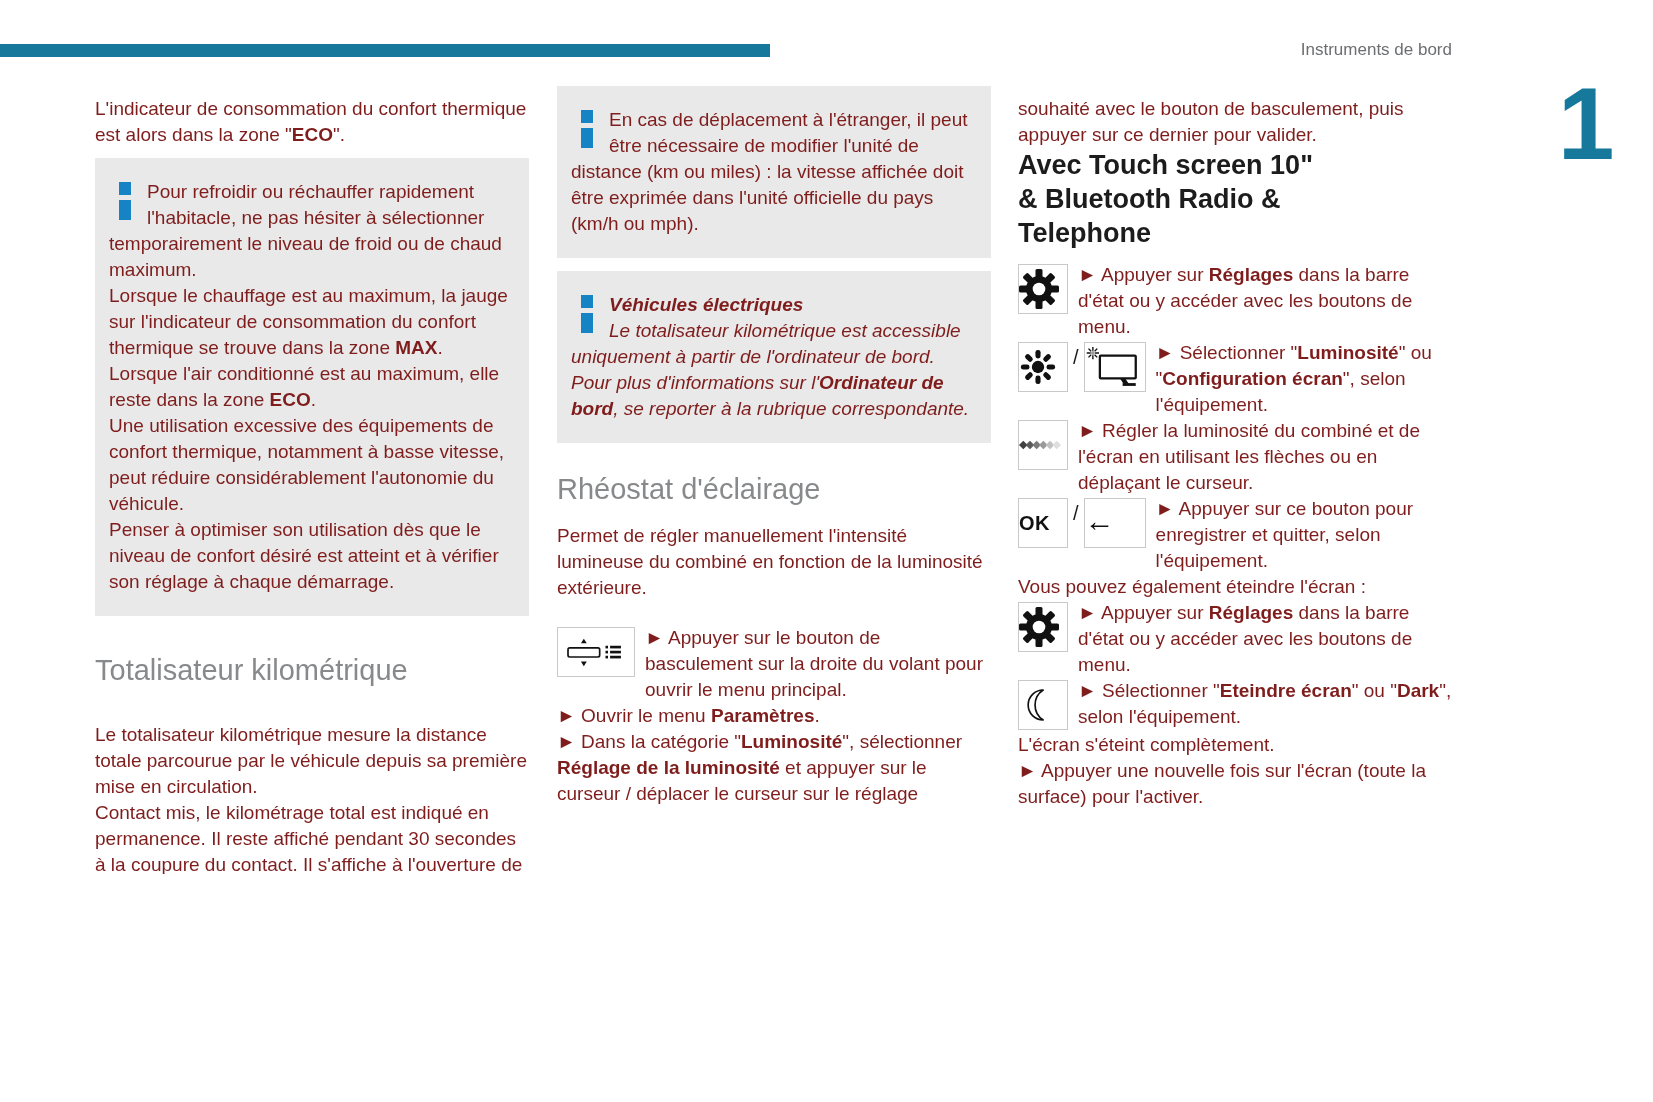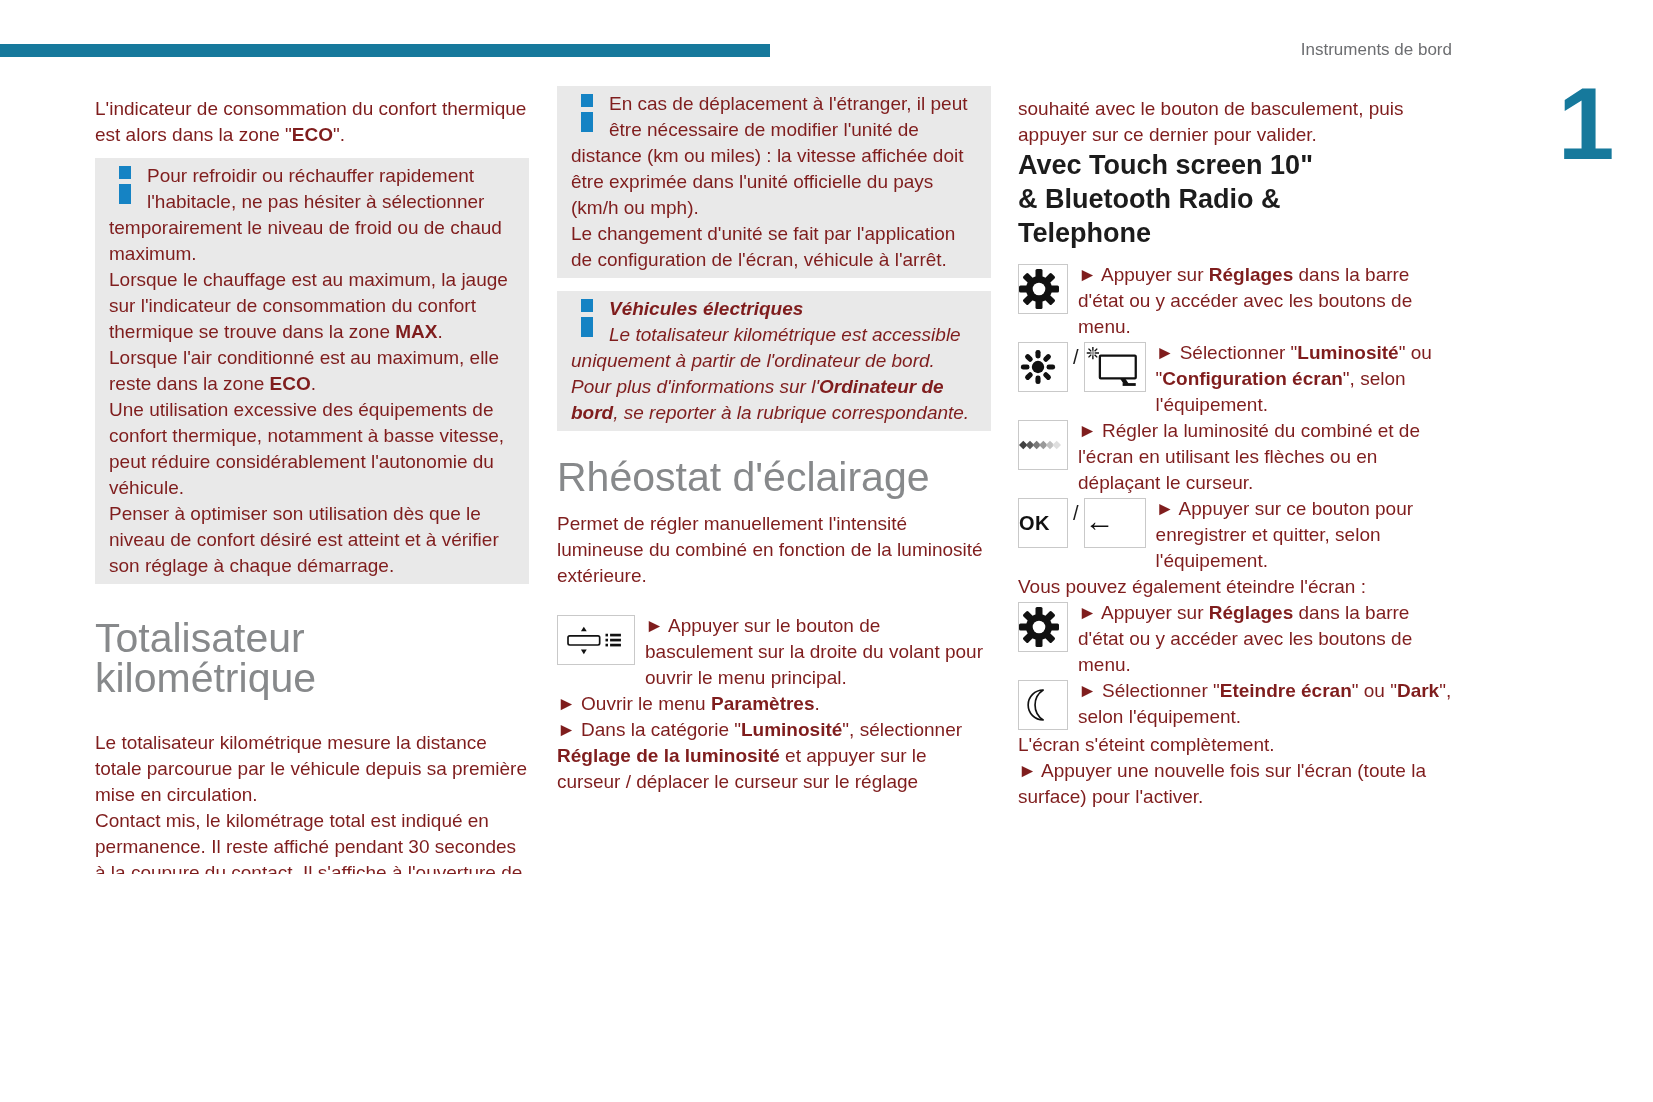--- a/index.html
+++ b/index.html
@@ -16,25 +16,25 @@
               font-size:17px; font-weight:bold; color:#6d6e71; }
 
   .col { position:absolute; width:434px; }
   .col1 { left:95px;  top:96px; }
   .col2 { left:557px; top:86px; }
   .col3 { left:1018px; top:96px; }
 
   .body { font-size:19px; line-height:26px; color:#7f1d1d; }
   .intro { margin-bottom:10px; }
 
-  .gray-heading { font-size:41px; font-weight:400; color:#87898b; line-height:40px; }
+  .gray-heading { font-size:29px; font-weight:400; color:#87898b; line-height:40px; }
   .black-heading { font-size:27px; font-weight:bold; color:#1c1c1c; line-height:34px; }
   .pre { white-space:pre-line; }
 
-  .infobox { background:#e9e9e9; padding:5px 14px; }
+  .infobox { background:#e9e9e9; padding:21px 14px; }
   .infobox + .infobox { margin-top:13px;font-style:italic; }
   .i-icon { float:left; width:12px; height:38px; margin:3px 16px 2px 10px; }
   .i-dot  { display:block; width:12px; height:13px; background:#1583c4; }
   .i-stem { display:block; width:12px; height:20px; background:#1583c4; margin-top:5px; }
   .infobox .bold-title { font-weight:bold; }
 
   .c1-heading { margin:34px 0 32px 0; }
   .c2-heading { margin:26px 0 14px 0; }
   .c2-intro { margin-bottom:24px; }
   .c2-subheading { margin-bottom:10px; }
@@ -80,21 +80,20 @@
     <p class="body">Contact mis, le kilométrage total est indiqué en permanence. Il reste affiché pendant 30 secondes à la coupure du contact. Il s'affiche à l'ouverture de la porte conducteur ainsi qu'au verrouillage et au déverrouillage du véhicule.</p>
   </div>
 
   <div class="col col2">
     <div class="infobox">
       <span class="i-icon">
           <span class="i-dot"></span>
           <span class="i-stem"></span>
         </span>
       <p class="body">En cas de déplacement à l'étranger, il peut être nécessaire de modifier l'unité de distance (km ou miles) : la vitesse affichée doit être exprimée dans l'unité officielle du pays (km/h ou mph).</p>
-      <p class="body">Le changement d'unité se fait par l'application de configuration de l'écran, véhicule à l'arrêt.</p>
     </div>
 
     <div class="infobox">
       <span class="i-icon">
           <span class="i-dot"></span>
           <span class="i-stem"></span>
         </span>
       <p class="body bold-title">Véhicules électriques</p>
       <p class="body">Le totalisateur kilométrique est accessible uniquement à partir de l'ordinateur de bord.</p>
       <p class="body">Pour plus d'informations sur l'<b>Ordinateur de bord</b>, se reporter à la rubrique correspondante.</p>

